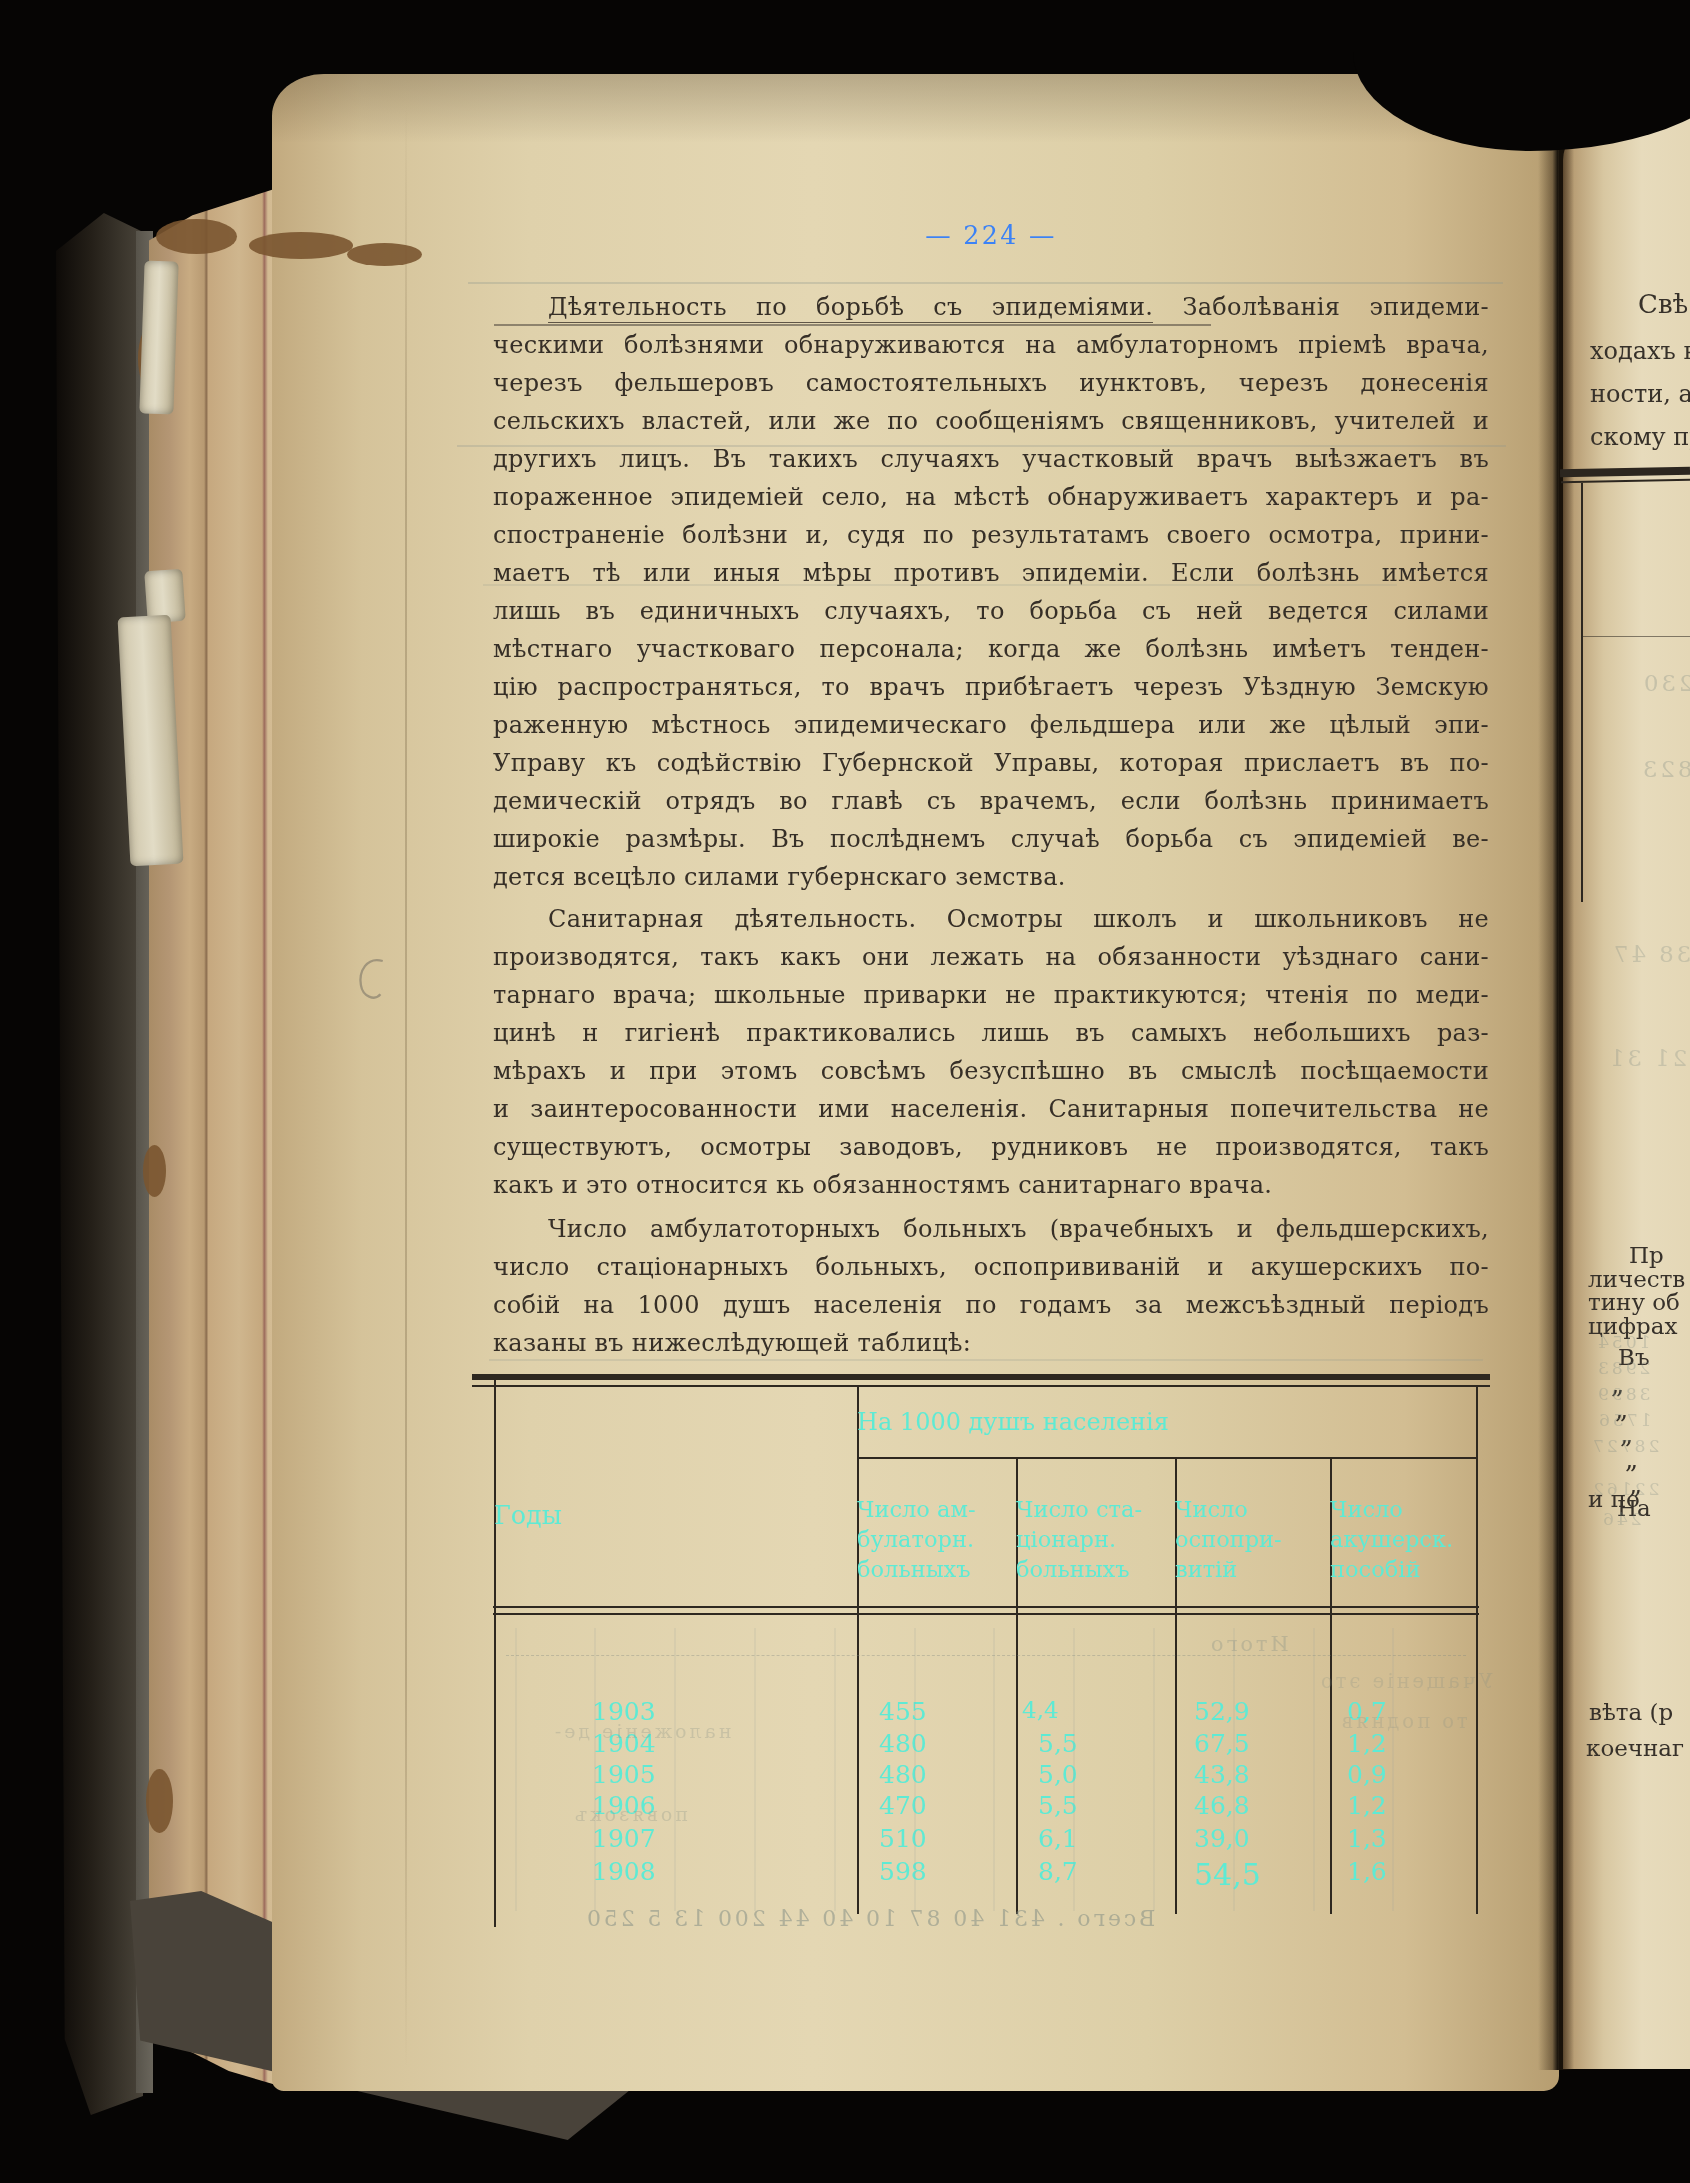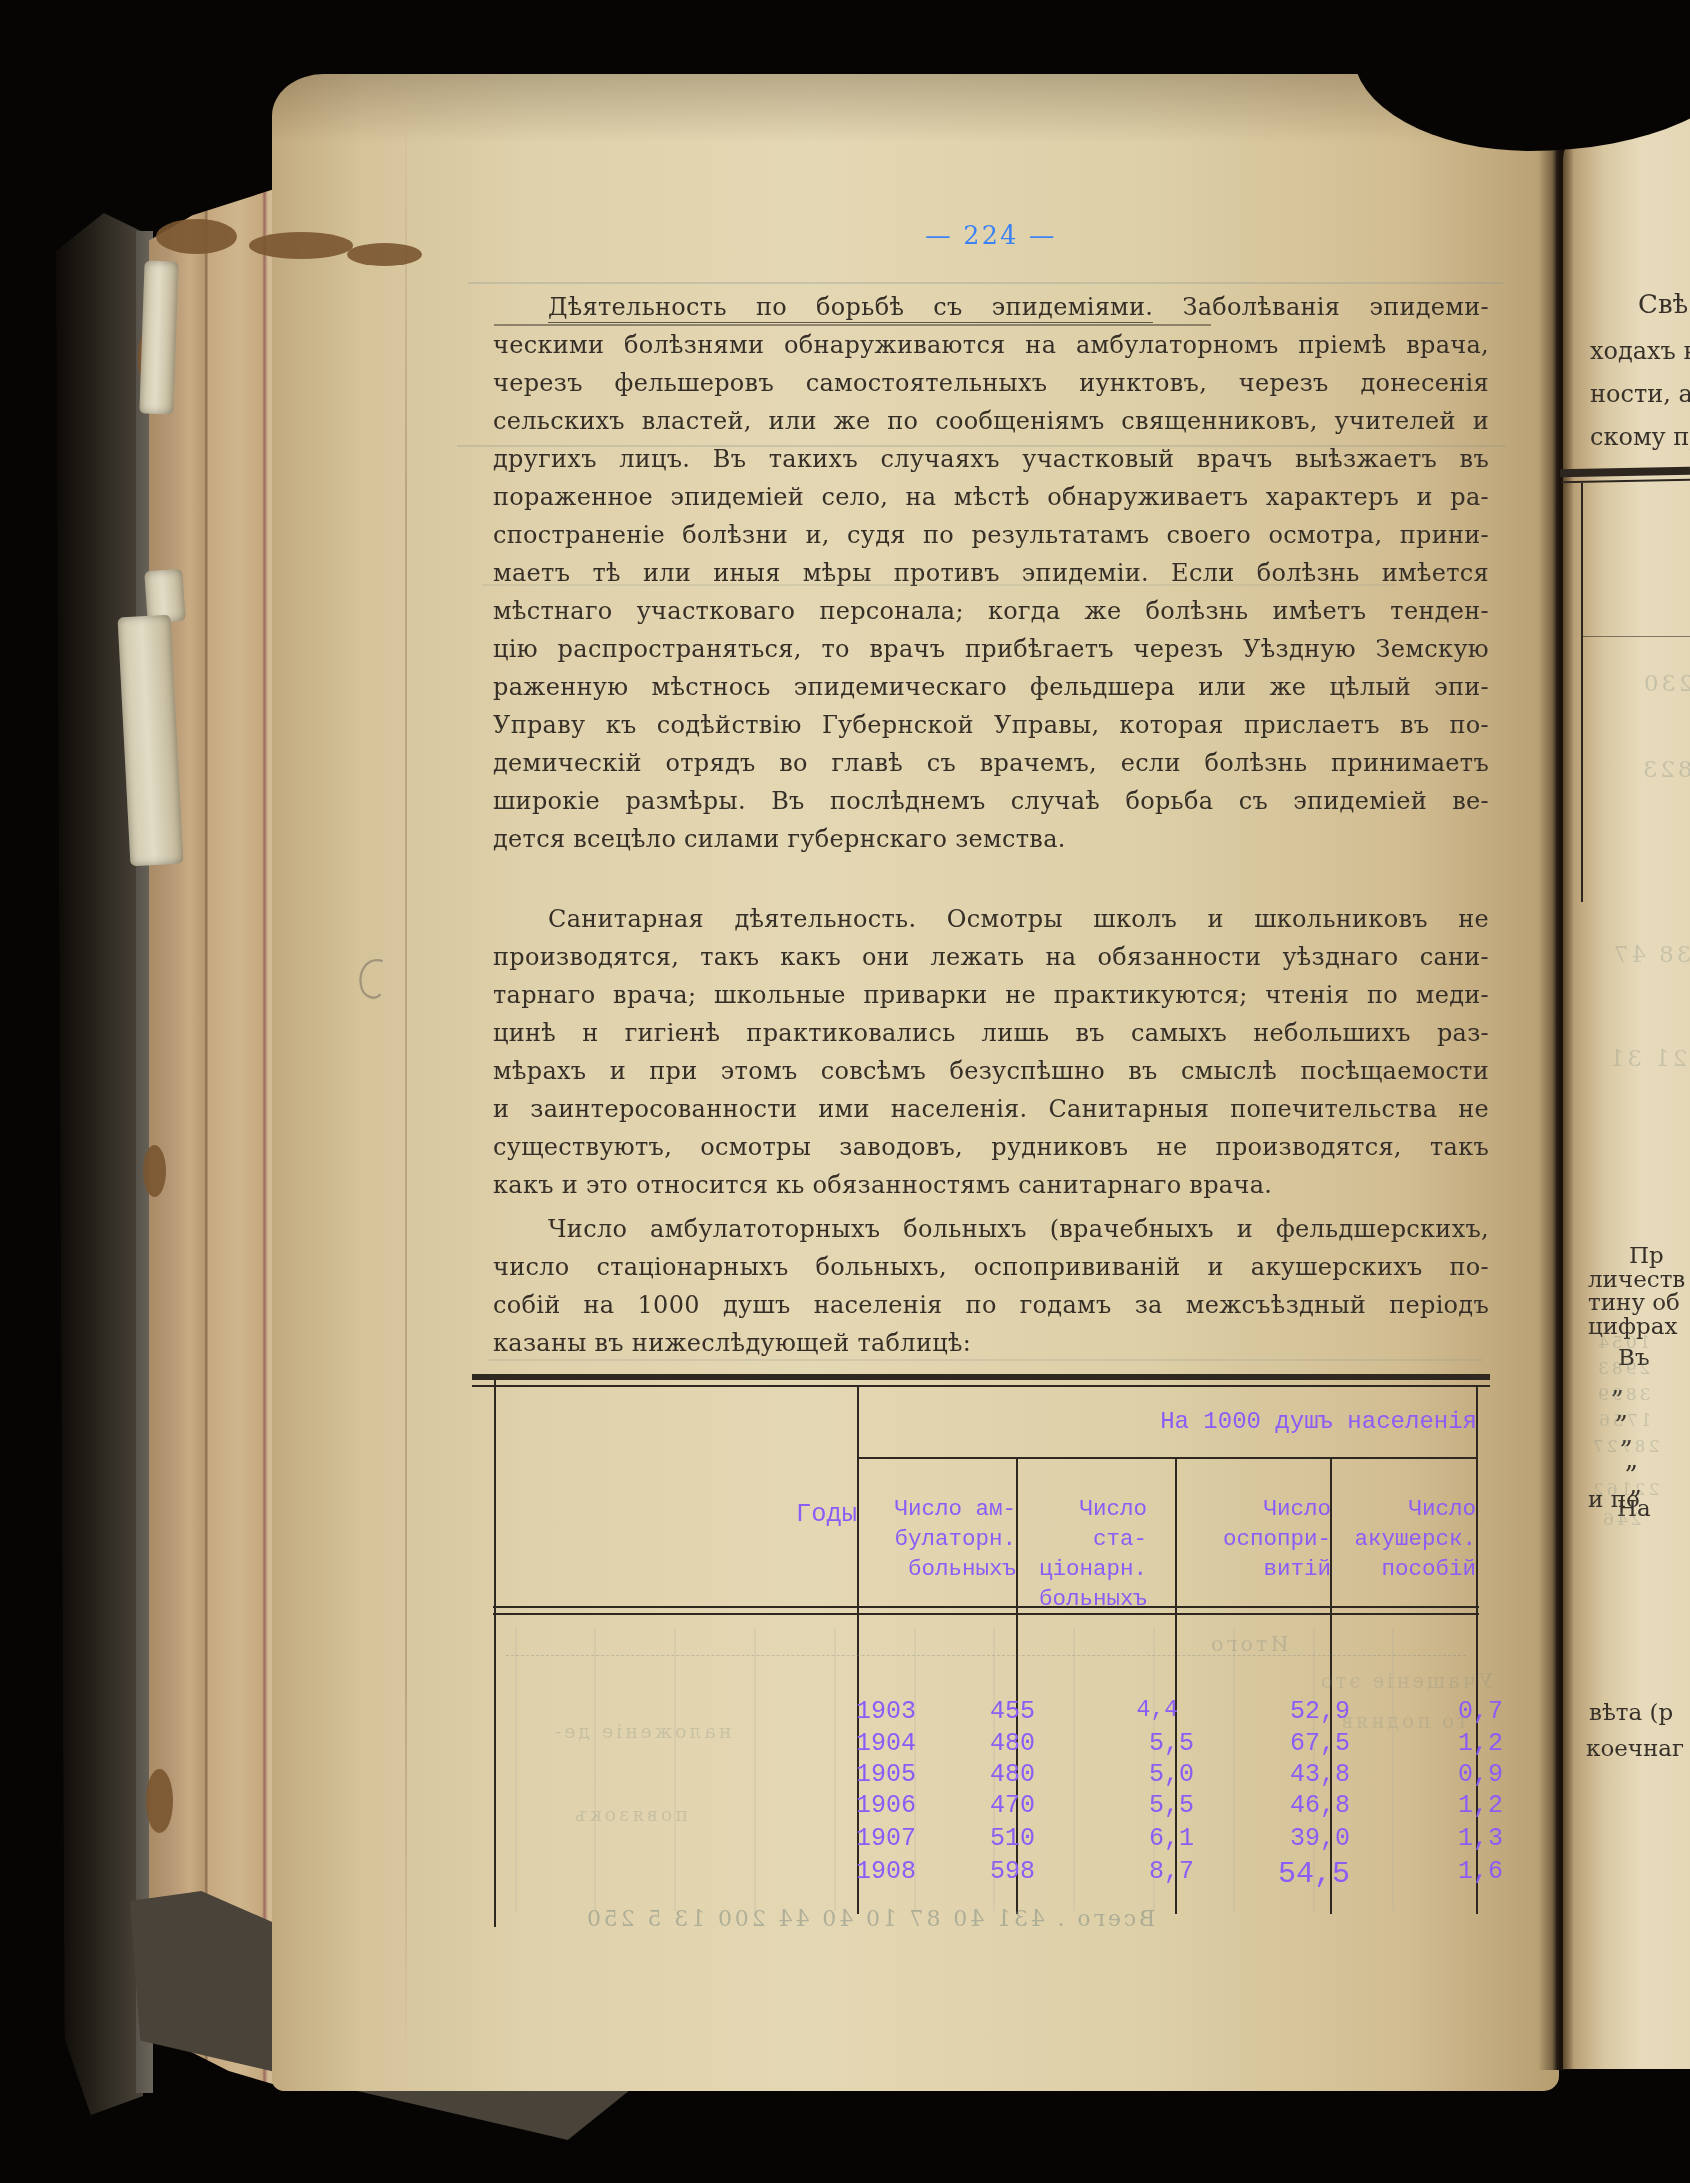--- a/index.html
+++ b/index.html
@@ -34,21 +34,21 @@
   #page-number{left:493px;top:220px;width:996px;text-align:center;font-size:25.4px;letter-spacing:2.3px;color:#3b82f6;}
   .para{left:493px;width:996px;}
   .line{font-size:24px;line-height:38px;height:38px;text-align:justify;text-align-last:justify;
         white-space:nowrap;letter-spacing:0.3px;color:#362f27;}
   .line.first{text-indent:55px;}
   .line.end{text-align-last:left;}
   .lead{border-bottom:1.7px solid rgba(62,54,44,.8);padding-bottom:0.6px;}
   
   #med-table{left:494px;top:1374px;width:984px;height:554px;}
   .tl{position:absolute;background:#2e2820;}
-  .tcell{position:absolute;text-align:right;color:#8b5cf6;font-family:Liberation Mono, monospace;}
+  .tcell{position:absolute;text-align:left;color:#5eead4;}
   .hdr3{font-size:22.5px;line-height:30px;}
   .dashrow{position:absolute;border-top:1.7px dashed rgba(125,136,128,.35);}
   
   .frag{position:absolute;font-size:24px;color:#37312a;white-space:nowrap;}
   .bleed{position:absolute;color:#7e8a82;transform:scaleX(-1);white-space:nowrap;letter-spacing:2.9px;}
   .bline{position:absolute;background:#8b948c;height:1.7px;}
   .bvline{position:absolute;background:#9aa39b;width:1.7px;opacity:.15;}
   .rp-rule{position:absolute;background:#2c261f;}
   svg{display:block}
 </style>
@@ -88,20 +88,21 @@
   <div id="text-root">
       <div class="abs para" style="top: 288px;">
         <div class="line first"><span class="lead">Дѣятельность по борьбѣ съ  эпидеміями.</span> Заболѣванія  эпидеми-</div>
         <div class="line">ческими болѣзнями обнаруживаются на амбулаторномъ пріемѣ врача,</div>
         <div class="line">черезъ фельшеровъ самостоятельныхъ иунктовъ, черезъ донесенія</div>
         <div class="line">сельскихъ властей, или же по сообщеніямъ священниковъ, учителей и</div>
         <div class="line">другихъ лицъ. Въ такихъ случаяхъ участковый врачъ выѣзжаетъ въ</div>
         <div class="line">пораженное эпидеміей село, на мѣстѣ обнаруживаетъ характеръ и ра-</div>
         <div class="line">спостраненіе болѣзни и, судя по результатамъ своего осмотра, прини-</div>
         <div class="line">маетъ тѣ или иныя мѣры противъ эпидеміи. Если болѣзнь имѣется</div>
+        <div class="line">лишь въ единичныхъ случаяхъ, то борьба съ ней ведется силами</div>
         <div class="line">мѣстнаго участковаго персонала; когда же болѣзнь имѣетъ тенден-</div>
         <div class="line">цію распространяться, то врачъ прибѣгаетъ черезъ Уѣздную Земскую</div>
         <div class="line">раженную мѣстнось эпидемическаго фельдшера или же цѣлый эпи-</div>
         <div class="line">Управу къ содѣйствію Губернской Управы, которая прислаетъ въ по-</div>
         <div class="line">демическій отрядъ во главѣ съ врачемъ, если болѣзнь принимаетъ</div>
         <div class="line">широкіе размѣры. Въ послѣднемъ случаѣ борьба съ эпидеміей ве-</div>
         <div class="line end">дется всецѣло силами губернскаго земства.</div>
       </div>
       <div class="abs para" style="top: 900px;">
         <div class="line first">Санитарная дѣятельность. Осмотры школъ и школьниковъ не</div>

